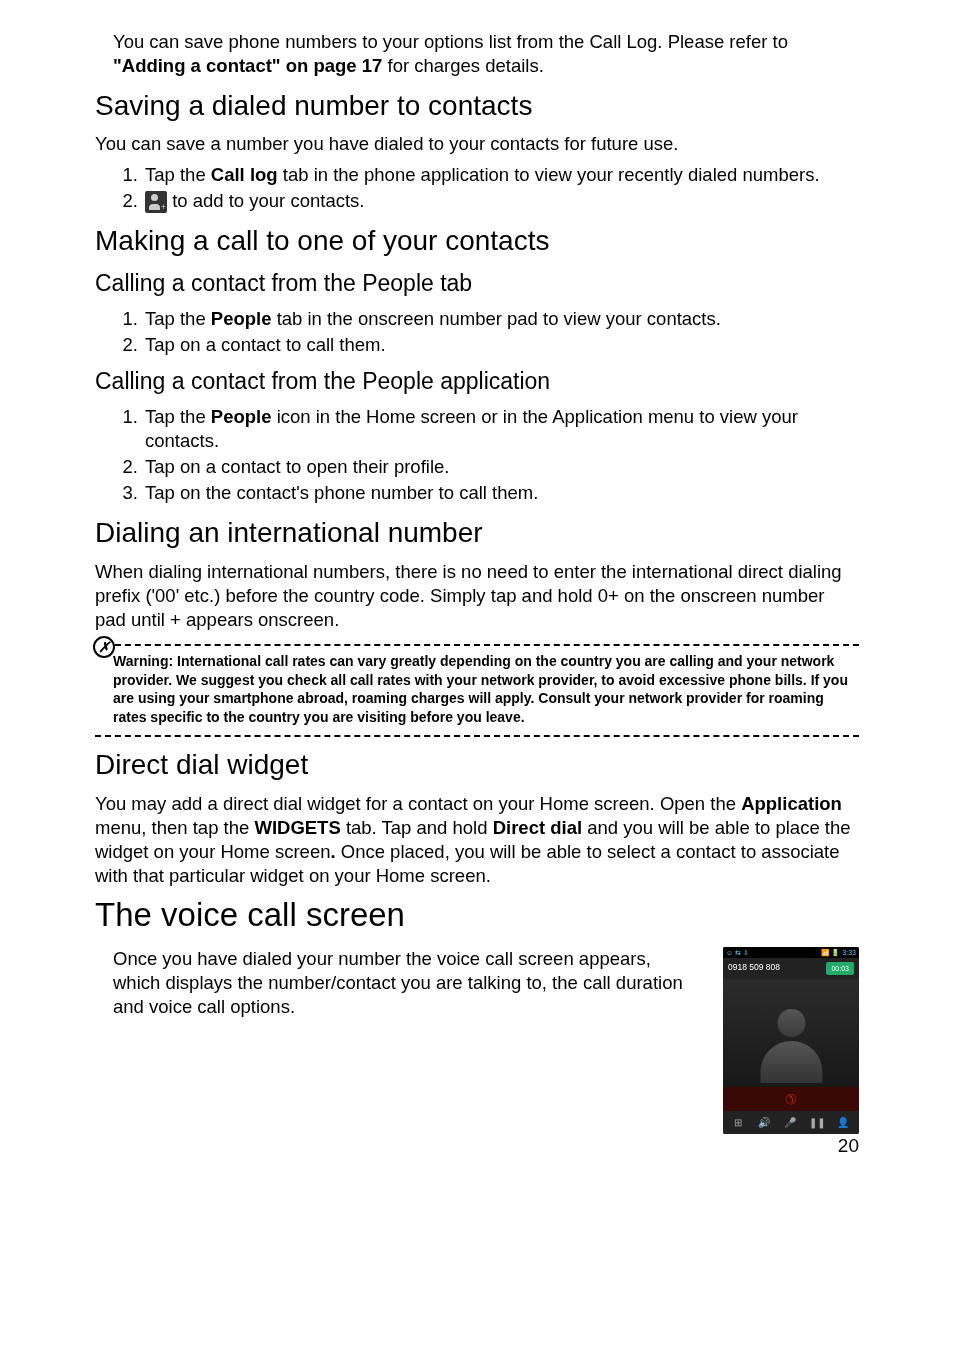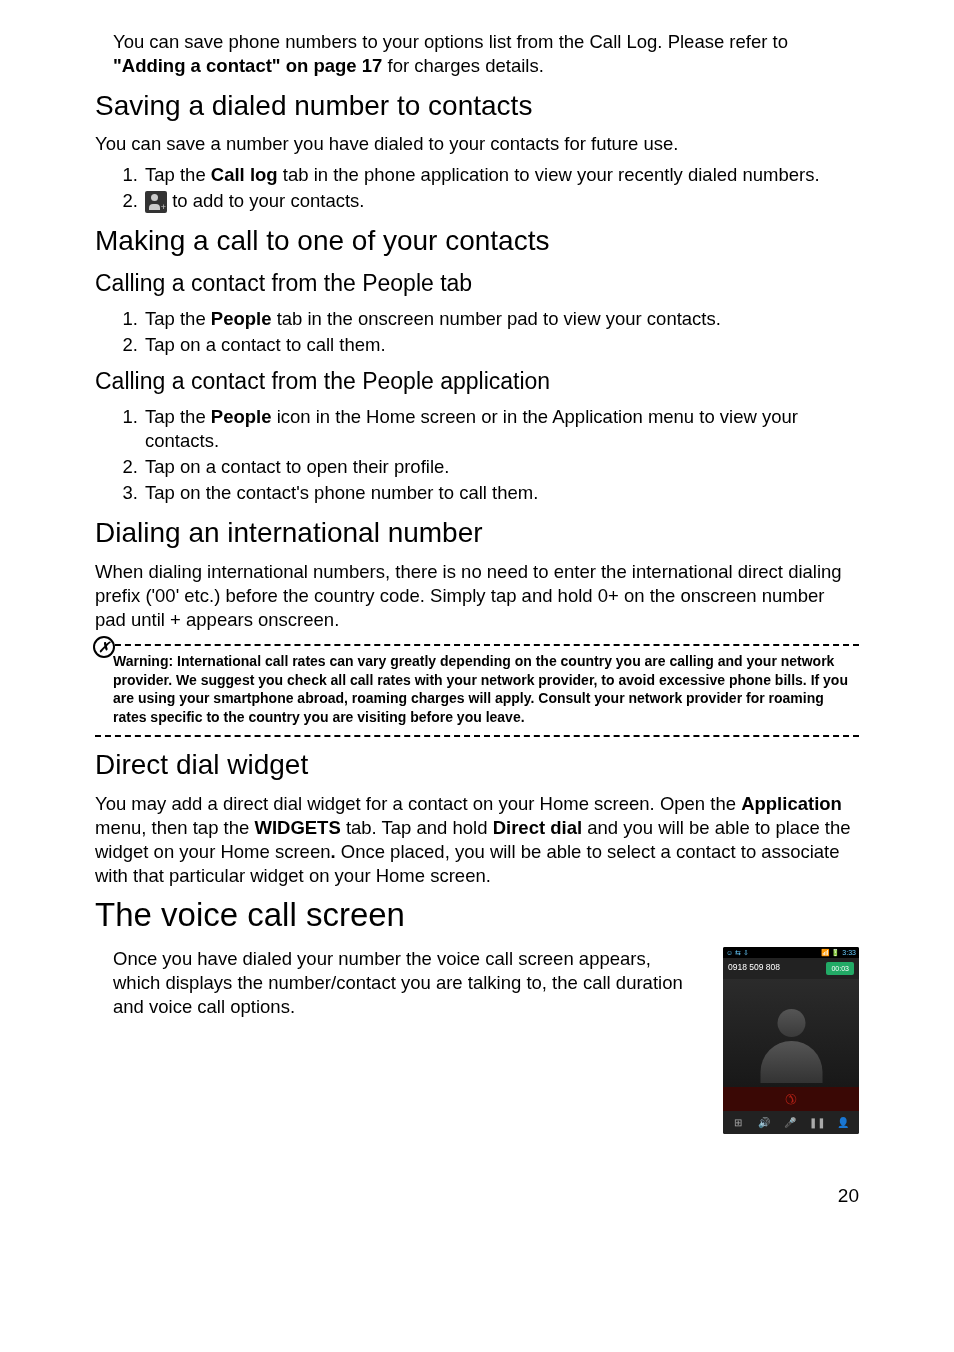--- a/index.html
+++ b/index.html
@@ -212,21 +212,20 @@
       padding: 5px 2px;
     }
     .phone-bottom-icon {
       color: #aaa;
       font-size: 10px;
       width: 18px;
       text-align: center;
     }
     .page-number {
       text-align: right;
-      margin-top: 50px;
       font-size: 19px;
     }
     .li-flex {
       display: inline;
     }
   </style>
 </head>
 <body>
 
 <div class="intro-text">

